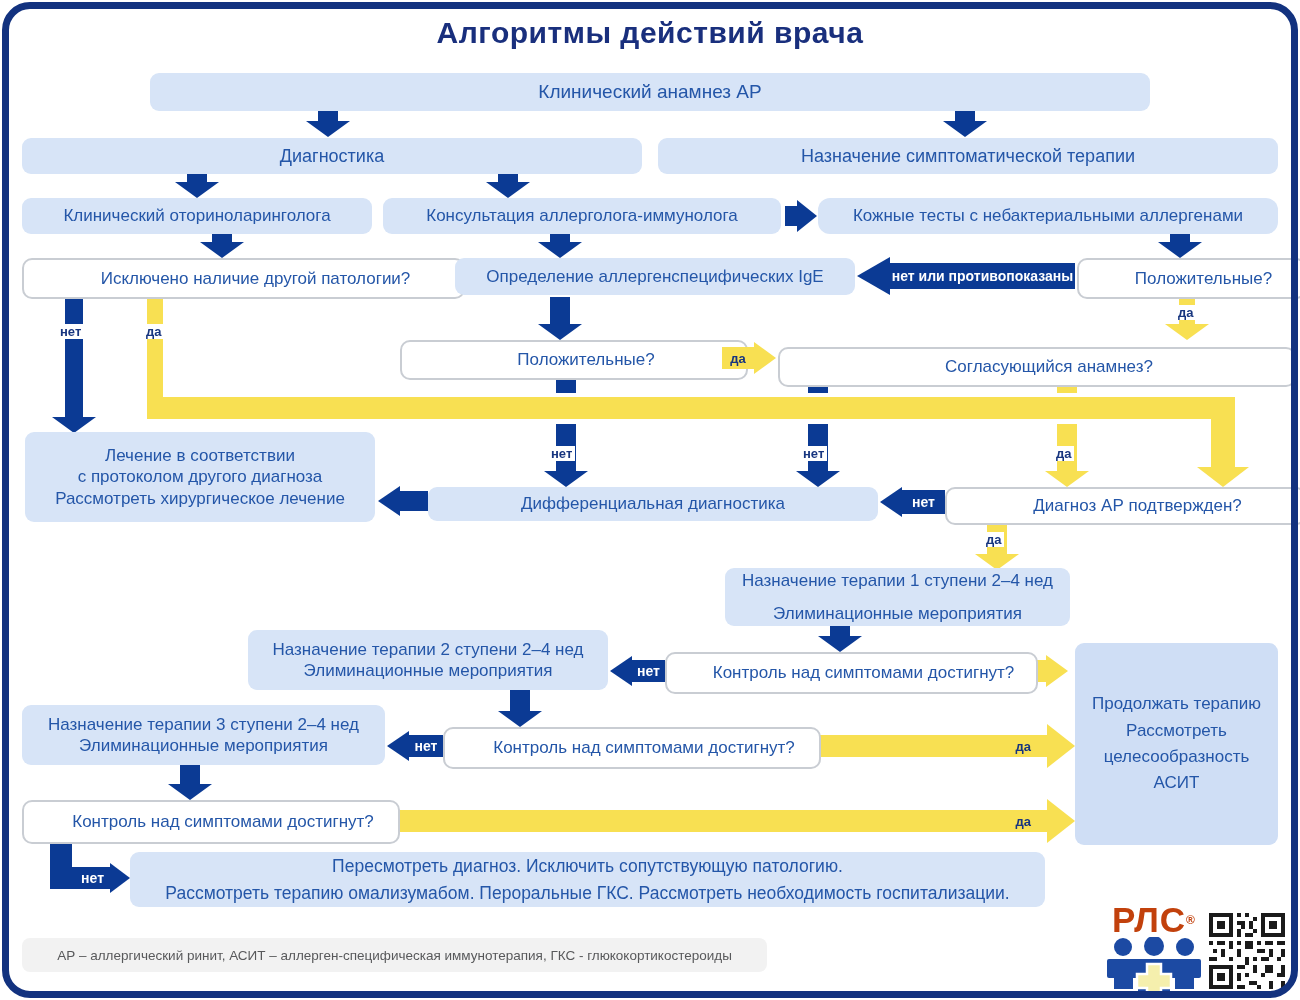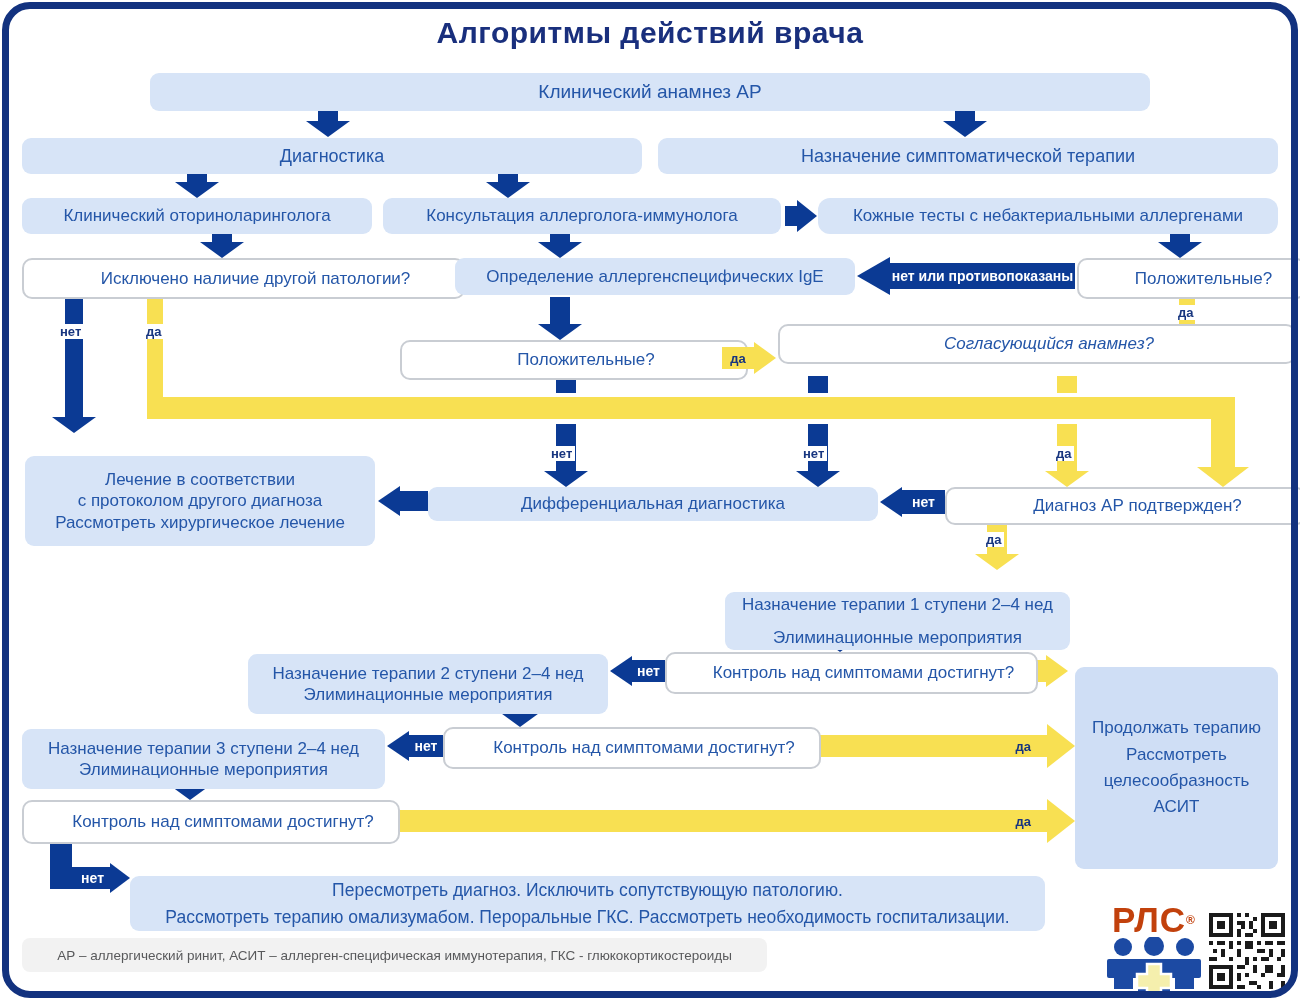--- a/index.html
+++ b/index.html
@@ -5,21 +5,21 @@
   html,body{margin:0;padding:0;background:#fff;}
   #canvas{position:relative;width:1300px;height:1000px;background:#fff;overflow:hidden;
           font-family:"Liberation Sans","DejaVu Sans",sans-serif;}
   .frame{position:absolute;left:2px;top:2px;right:2px;bottom:2px;border:7px solid #12327f;border-radius:28px;pointer-events:none;}
   .title{position:absolute;left:0;top:16px;width:100%;text-align:center;font-size:30px;font-weight:bold;color:#192f7d;letter-spacing:.5px;}
   .box{position:absolute;display:flex;align-items:center;justify-content:center;text-align:center;
        border-radius:9px;color:#2456a8;font-size:17px;line-height:1.25;}
   .blue{background:#d7e4f7;}
   .deepblue{background:#cfdef5;}
   .white{background:#fff;border:2px solid #c9cdd3;border-radius:10px;padding-left:24px;}
-  .multi{flex-direction:column;margin-top:24px;}
+  .multi{flex-direction:column;}
   .multi div{width:100%;}
   
   .stub{position:absolute;}
   .navy{background:#0b3a94;}
   .yel{background:#f8e052;}
   .dar{position:absolute;width:20px;background:#0b3a94;}
   .dar::after{content:"";position:absolute;top:100%;left:50%;transform:translateX(-50%);
       border-left:22px solid transparent;border-right:22px solid transparent;border-top:16px solid #0b3a94;}
   .dar-y{position:absolute;width:20px;background:#f8e052;}
   .dar-y::after{content:"";position:absolute;top:100%;left:50%;transform:translateX(-50%);
@@ -140,21 +140,21 @@
   <div class="box blue" style="left:455px;top:258px;width:400px;height:37px;">Определение аллергенспецифических IgE</div>
   <div class="stem stem-navy lhead-big" style="left:890px;top:263px;width:185px;height:26px;">
     <span>нет или противопоказаны</span>
   </div>
   <div class="box white" style="left:1077px;top:258px;width:201px;height:37px;">Положительные?</div>
 
   <div class="box white" style="left:400px;top:340px;width:320px;height:36px;">Положительные?</div>
   <div class="stem stem-yel rhead-y" style="left:722px;top:347px;width:32px;height:22px;">
     <span>да</span>
   </div>
-  <div class="box white" style="left:778px;top:324px;width:490px;height:36px;font-style:italic;">Согласующийся анамнез?</div>
+  <div class="box white" style="left:778px;top:347px;width:490px;height:36px;">Согласующийся анамнез?</div>
 
   <div class="box blue multi" style="left:25px;top:432px;width:350px;height:90px;">
     <div>Лечение в соответствии</div>
     <div>с протоколом другого диагноза</div>
     <div>Рассмотреть хирургическое лечение</div>
   </div>
   <div class="box blue" style="left:428px;top:487px;width:450px;height:34px;">Дифференциальная диагностика</div>
   <div class="box white" style="left:945px;top:487px;width:333px;height:34px;">Диагноз АР подтвержден?</div>
 
   <div class="box blue multi" style="left:725px;top:568px;width:345px;height:58px;gap:11px;">

